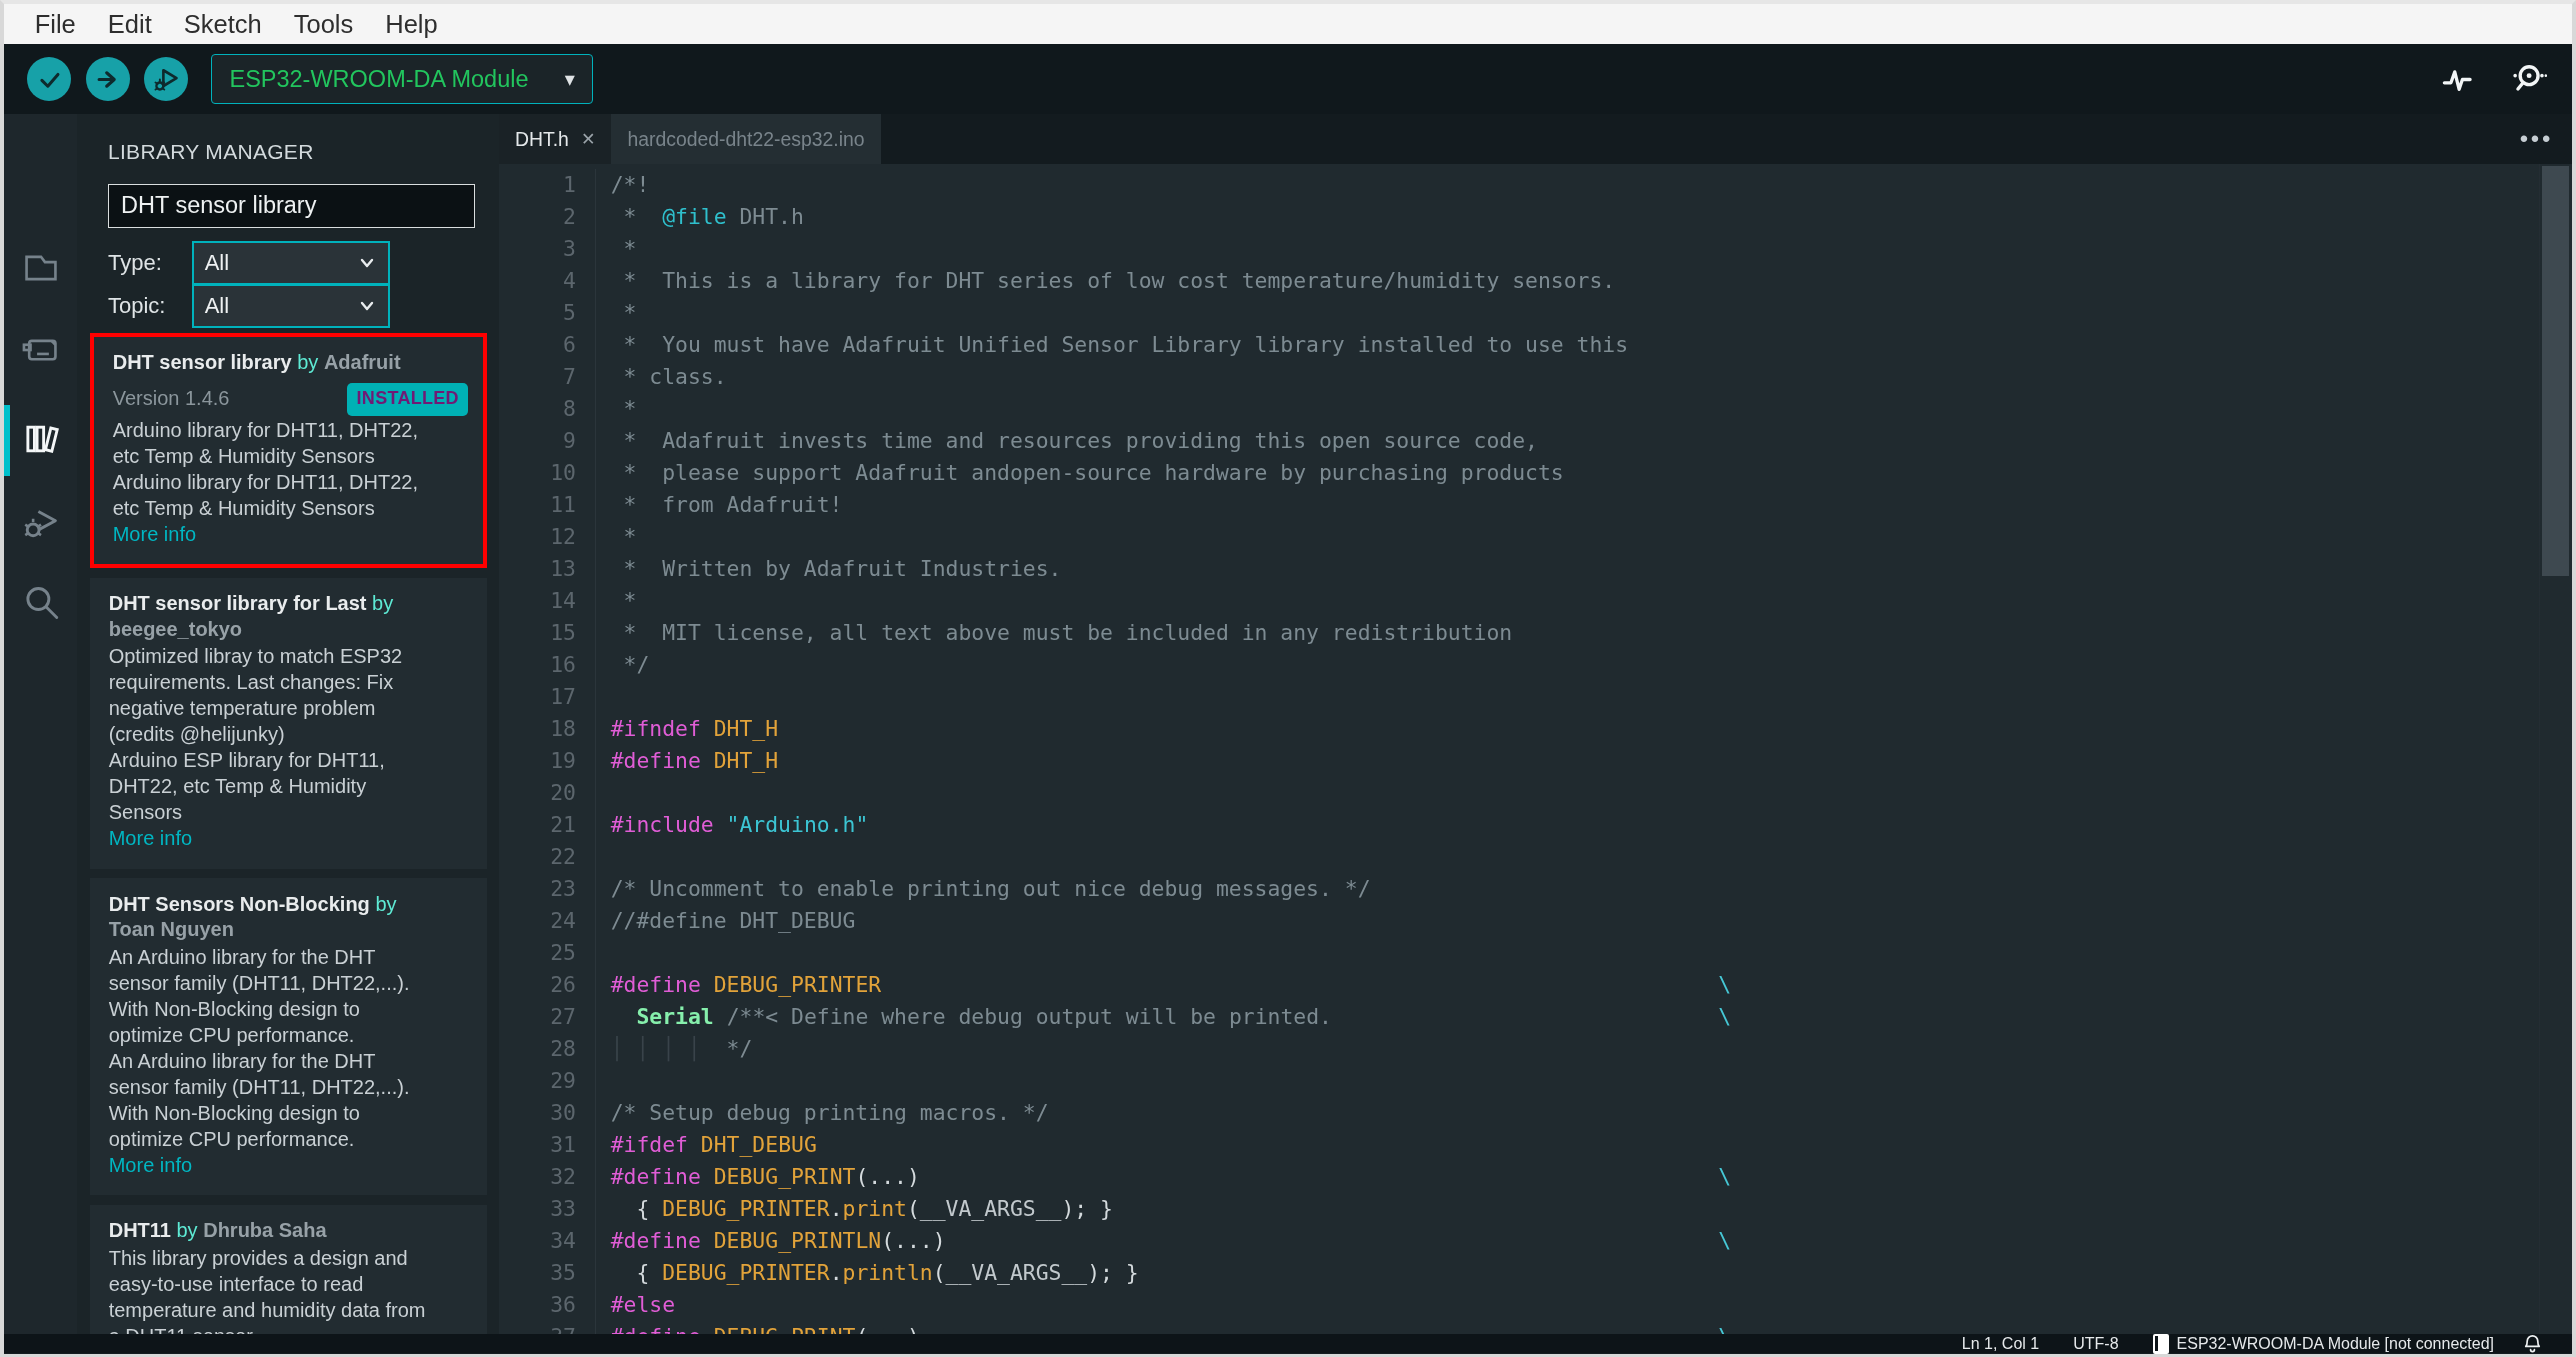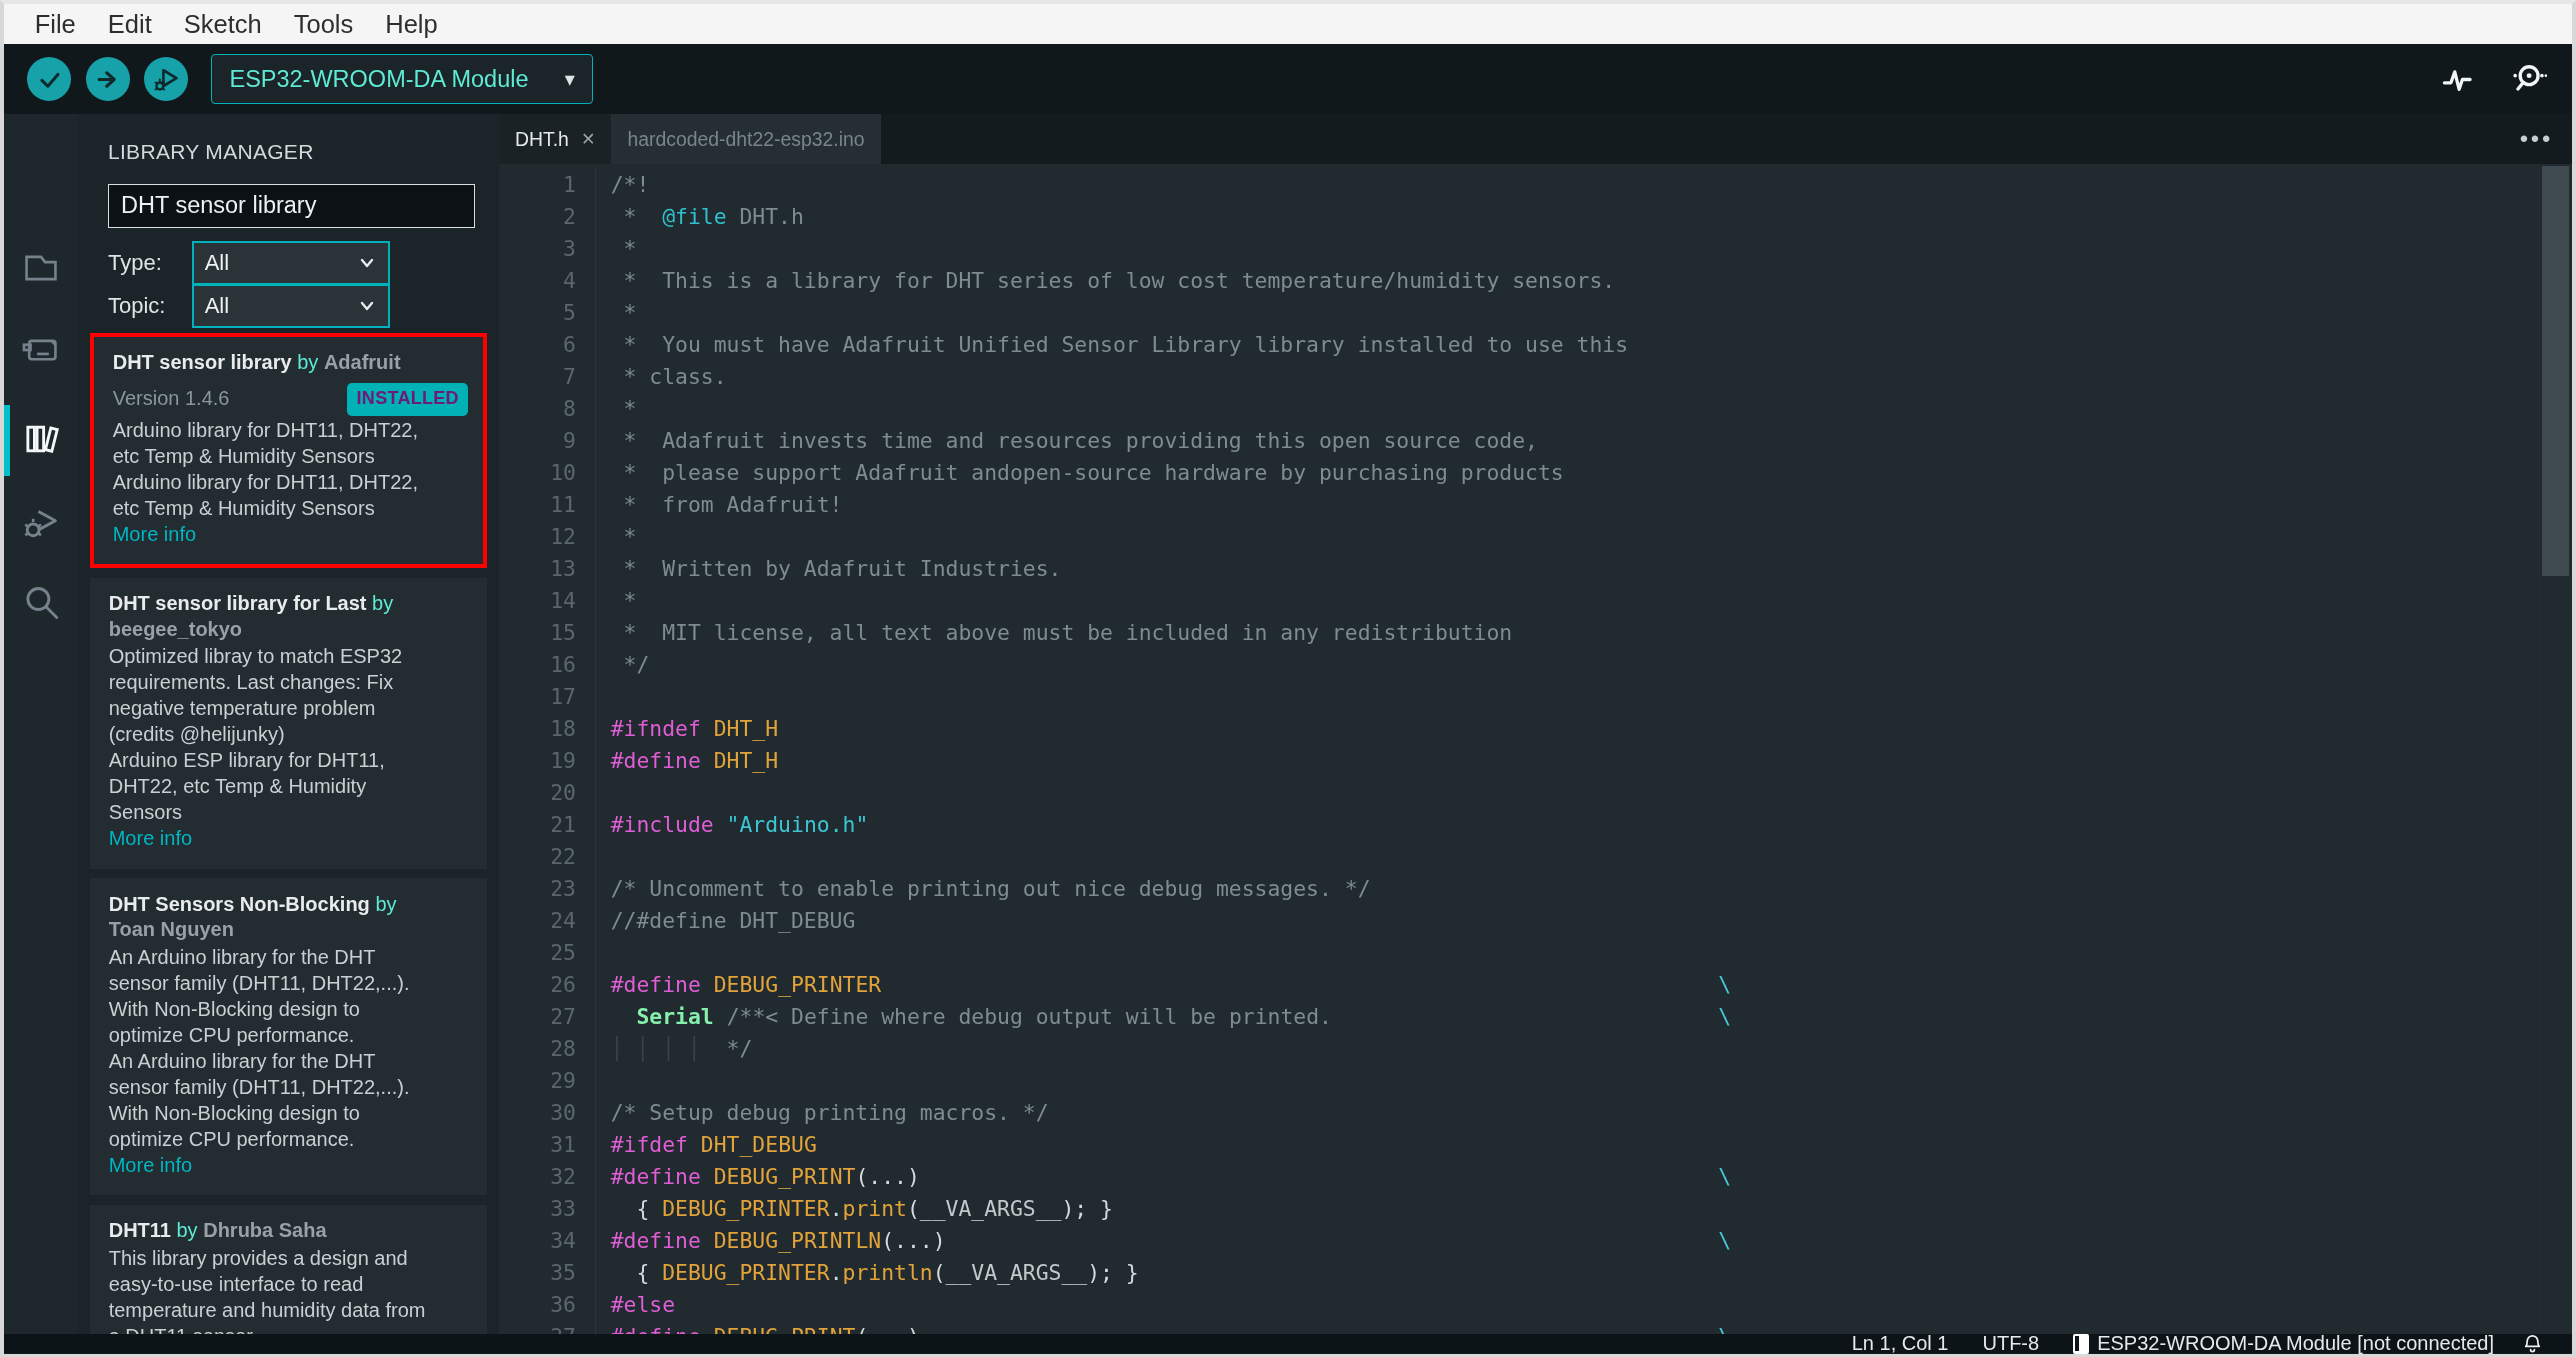--- a/index.html
+++ b/index.html
@@ -30,21 +30,21 @@
     width:44px; height:44px; border-radius:50%; background:var(--accent);
     border:none; margin-right:14.7px; display:flex; align-items:center; justify-content:center;
     cursor:pointer;
   }
   .tbtn svg { display:block; }
   .board-select {
     margin-left:8px; width:382px; height:50px; background:#1b2428;
     border:1.3px solid var(--teal-border); border-radius:4px;
     display:flex; align-items:center; padding:0 17.4px; cursor:pointer;
   }
-  .board-select .blabel { color:#5eead4; font-size:23.5px; flex:1; white-space:nowrap; overflow:hidden; }
+  .board-select .blabel { color:#22c55e; font-size:23.5px; flex:1; white-space:nowrap; overflow:hidden; }
   .board-select .caret { color:#dfe3e5; font-size:20px; }
   .toolbar-right { position:absolute; right:25.5px; top:0; height:100%; display:flex; align-items:center; gap:32px; }
   .toolbar-right .ticon { width:38px; height:38px; display:flex; align-items:center; justify-content:center; cursor:pointer; }
   
   .main { display:flex; height:1220px; }
   
   .activitybar { width:73px; background:#1e272c; position:relative; }
   .aicon {
     position:absolute; left:0; width:73px; height:60px;
     display:flex; align-items:center; justify-content:center; cursor:pointer;
@@ -120,21 +120,21 @@
   .tk-bs { color:#46c8d6; }
   .tk-gd { color:#39434a; }
   .vscroll {
     position:absolute; top:52px; right:2.7px; width:27px; height:410px;
     background:#3e4950; cursor:pointer;
   }
   .vline { position:absolute; top:50px; bottom:0; right:32px; width:1.3px; background:#28323870; }
   
   .statusbar {
     height:19.4px; background:#0d1418; display:flex; align-items:center;
-    justify-content:flex-end; padding-right:28px; gap:0; color:#e6e9eb; font-size:20px;
+    justify-content:flex-end; padding-right:28px; gap:0; color:#e6e9eb; font-size:16px;
   }
   .statusbar .sitem { display:flex; align-items:center; cursor:pointer; white-space:nowrap; }
   .statusbar .gap50 { margin-left:34px; }
   .statusbar .gap40 { margin-left:27px; }
   .chip {
     width:16px; height:20px; background:#ffffff; border-radius:2px; margin-right:8px;
     position:relative; flex:none;
   }
   .chip::before {
     content:""; position:absolute; left:2px; top:2.7px; bottom:2.7px; width:3.4px;

